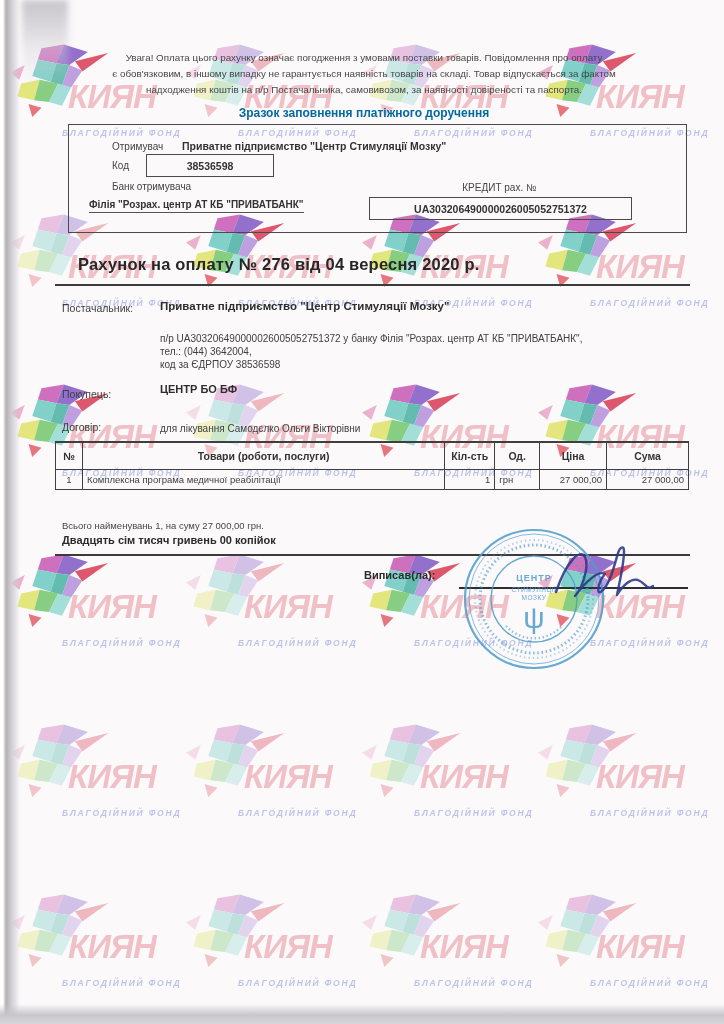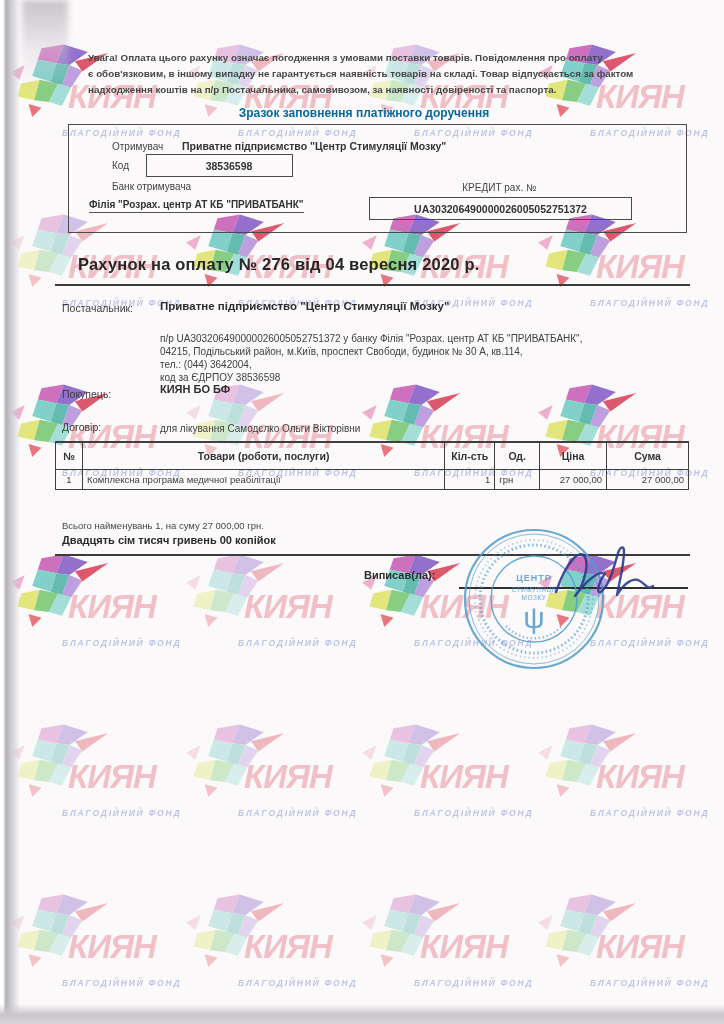--- a/index.html
+++ b/index.html
@@ -11,27 +11,27 @@
   .wm-tile{position:absolute;width:176px;height:150px;}
   .wm-bird{position:absolute;left:0;top:0;}
   .wm-brand{position:absolute;left:58px;top:34px;font-size:33px;font-weight:bold;font-style:italic;
             letter-spacing:-1px;color:rgba(220,58,84,0.30);white-space:nowrap;}
   .wm-sub{position:absolute;left:52px;top:84px;font-size:8.5px;font-weight:bold;letter-spacing:1.8px;
           color:rgba(100,122,208,0.42);white-space:nowrap;font-style:italic;}
 
   
   .content{position:absolute;inset:0;z-index:2;color:#3c3c3c;}
   .abs{position:absolute;}
-  .notice{left:88px;top:50px;width:552px;font-size:9.8px;line-height:16px;color:#474747;font-weight:bold;}
+  .notice{left:88px;top:50px;width:552px;text-align:center;font-size:9.8px;line-height:16px;color:#474747;}
   .sample-title{left:88px;top:106px;width:552px;text-align:center;font-size:12px;font-weight:bold;color:#0369a1;}
   .sample-box{left:68px;top:124px;width:617px;height:107px;border:1.5px solid #4a4a4a;}
   .sb-label{position:absolute;font-size:10px;color:#454545;margin-left:23px;}
   .sb-bold{font-weight:bold;color:#333;}
   .code-box{position:absolute;left:77px;top:29px;width:126px;height:21px;border:1.3px solid #4a4a4a;
-            display:flex;align-items:center;justify-content:center;font-size:10.5px;font-weight:bold;color:#333;padding-left:19px;}
+            display:flex;align-items:center;justify-content:center;font-size:10.5px;font-weight:bold;color:#333;}
   .acct-box{position:absolute;left:300px;top:72px;width:261px;height:21px;border:1.3px solid #4a4a4a;
             display:flex;align-items:center;justify-content:center;font-size:10.5px;font-weight:bold;color:#333;}
   .credit-label{position:absolute;left:300px;top:57px;width:261px;text-align:center;font-size:10px;color:#454545;}
   .filiya{position:absolute;left:20px;top:74px;font-size:10px;font-weight:bold;color:#333;
           border-bottom:1.2px solid #555;padding-bottom:2px;}
 
   .main-title{left:62px;top:255px;font-size:16.5px;font-weight:bold;color:#272727;letter-spacing:.2px;margin-left:16px;}
   .title-rule{left:55px;top:284px;width:635px;height:2px;background:#3b3b3b;}
 
   .lbl{font-size:10.5px;color:#404040;}
@@ -502,27 +502,26 @@
       <span class="acct-box">UA303206490000026005052751372</span>
     </div>
 
     <div class="abs main-title">Рахунок на оплату № 276 від 04 вересня 2020 р.</div>
     <div class="abs title-rule"></div>
 
     <div class="abs lbl" style="left:62px;top:302px;">Постачальник:</div>
     <div class="abs" style="left:160px;top:300px;width:520px;">
       <div class="val-bold">Приватне підприємство  "Центр Стимуляції Мозку"</div>
       <div class="addr" style="margin-top:20px;">п/р UA303206490000026005052751372 у банку Філія "Розрах. центр АТ КБ "ПРИВАТБАНК",</div>
-      <div class="addr">04215, Подільський район, м.Київ, проспект Свободи, будинок № 30 А, кв.114,</div>
       <div class="addr">тел.: (044) 3642004,</div>
       <div class="addr">код за ЄДРПОУ 38536598</div>
     </div>
 
     <div class="abs lbl" style="left:62px;top:388px;">Покупець:</div>
-    <div class="abs val-bold" style="left:160px;top:383px;font-size:11px;">КИЯН БО БФ</div>
+    <div class="abs val-bold" style="left:160px;top:383px;font-size:11px;">ЦЕНТР БО БФ</div>
 
     <div class="abs lbl" style="left:62px;top:421px;">Договір:</div>
     <div class="abs addr" style="left:160px;top:422px;font-size:10px;">для лікування Самодєлко Ольги Вікторівни</div>
 
     <table class="items">
       <colgroup>
         <col style="width:27px">
           <col style="width:363px">
           <col style="width:50px">
         <col style="width:45px">

